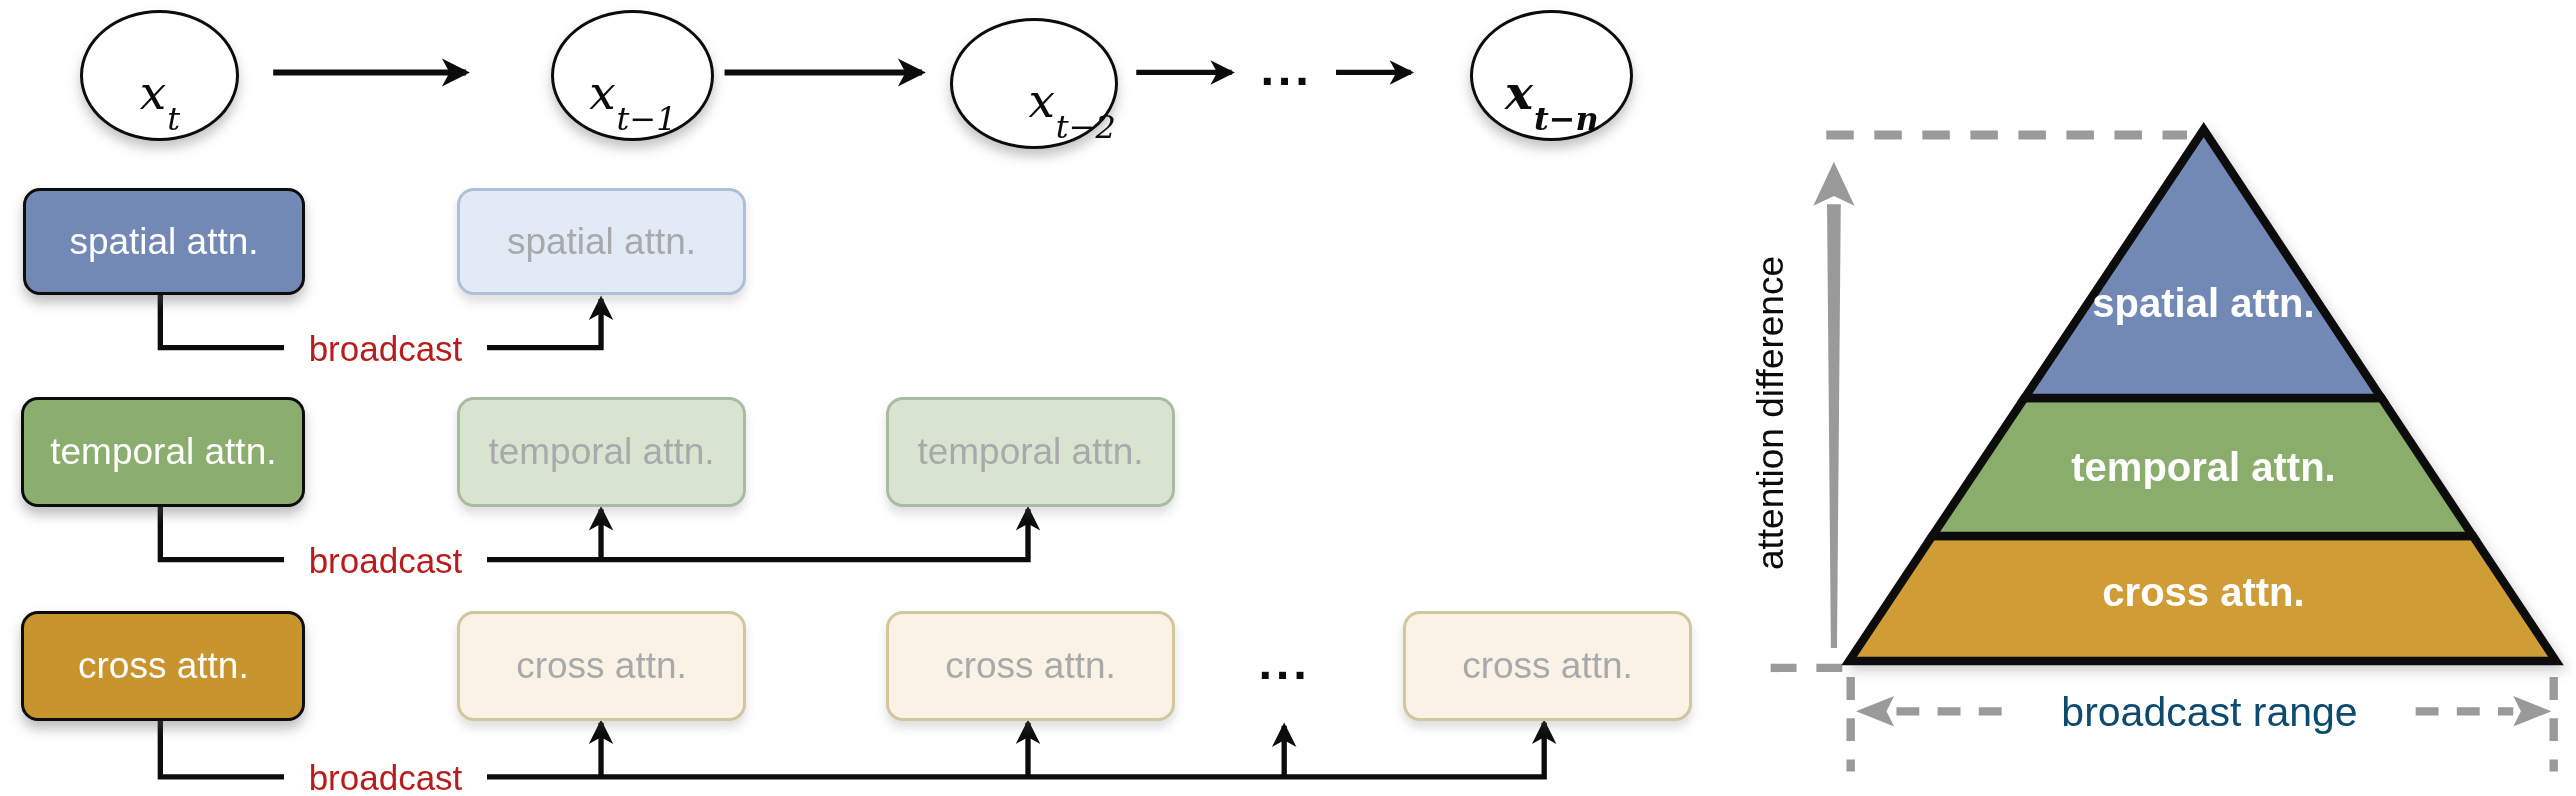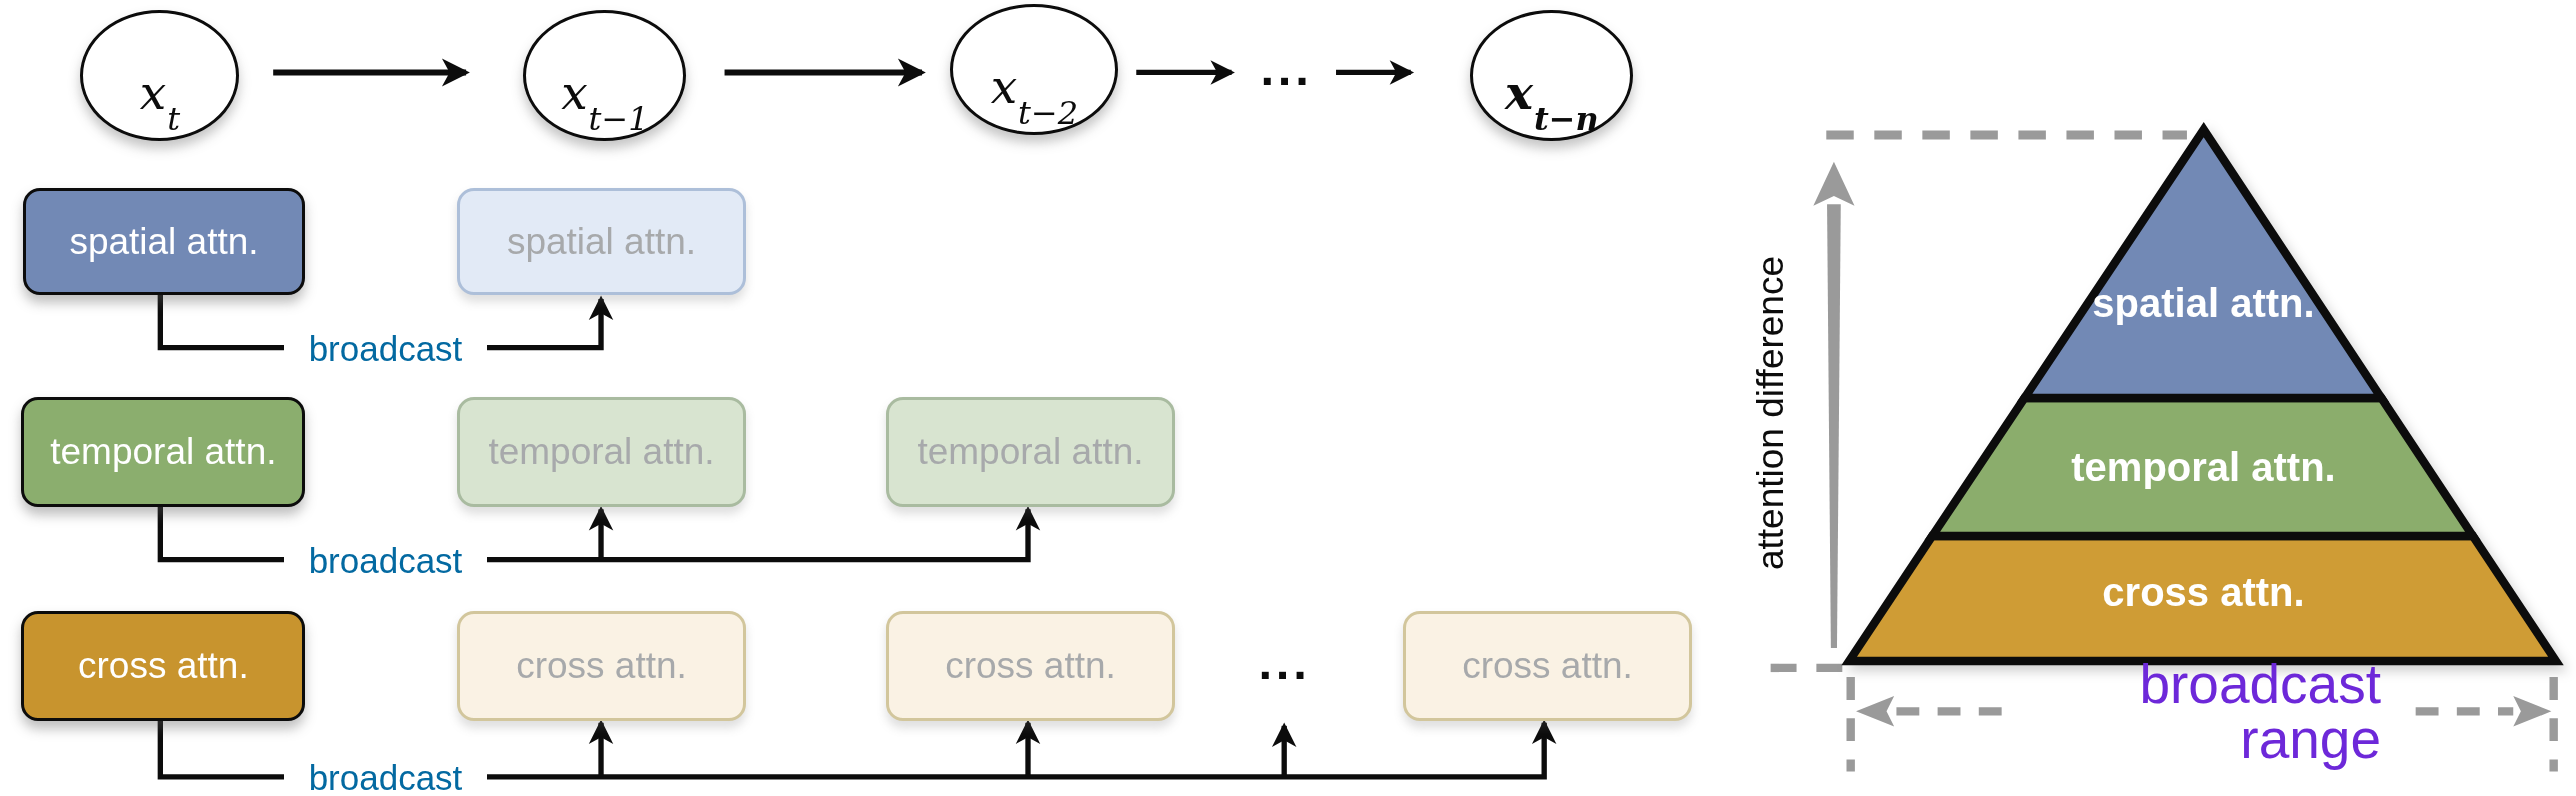--- a/index.html
+++ b/index.html
@@ -19,27 +19,27 @@
       font-size:37px;white-space:nowrap;}
   .bx-solid{border:3.8px solid #0c0c0c;color:#ffffff;box-shadow:0 7.6px 12.2px rgba(90,90,90,0.38);}
   .bx-faded{border:3.1px solid;color:#a7a9ab;box-shadow:0 6.1px 9.2px rgba(110,110,110,0.22);}
   .bg-blue{background:#7289b5;}
   .bg-green{background:#8bae6e;}
   .bg-gold{background:#c8942e;}
   .fd-blue{background:#e2eaf6;border-color:#adbfd9;}
   .fd-green{background:#d8e4d0;border-color:#a9bba0;}
   .fd-cream{background:#faf2e4;border-color:#d2c69c;}
   
-  .bcast{position:absolute;background:#ffffff;color:#0369a1;font-size:35px;
+  .bcast{position:absolute;background:#ffffff;color:#b91c1c;font-size:35px;
          display:flex;align-items:center;justify-content:center;line-height:1;}
   
   .pyr-label{position:absolute;color:#ffffff;font-weight:bold;font-size:40px;text-align:center;
              line-height:53px;}
   .axis-label{position:absolute;color:#0c0c0c;font-size:37px;text-align:center;line-height:1;}
-  .range-label{position:absolute;color:#6d28d9;font-size:55px;text-align:right;line-height:1;
+  .range-label{position:absolute;color:#0c4a6e;font-size:41px;text-align:right;line-height:1;
                display:flex;align-items:center;justify-content:center;}
   svg{position:absolute;left:0;top:0;}
 </style>
 </head>
 <body>
 
 <svg width="2576" height="796" viewBox="0 0 3378 1044">
   <defs>
     <marker id="mA" viewBox="0 0 12 12" refX="10" refY="6" markerWidth="5" markerHeight="5" orient="auto-start-reverse" markerUnits="strokeWidth">
       <path d="M0.5,0.5 L11.5,6 L0.5,11.5 L3.5,6 Z" fill="#0c0c0c"></path>
@@ -79,24 +79,24 @@
 
   <path d="M2625,933 H2486" stroke="#9a9a9a" stroke-width="11" stroke-dasharray="30 24" fill="none"></path>
   <polygon points="2434,933 2484,913 2474,933 2484,953" fill="#9a9a9a"></polygon>
   <path d="M3168,933 H3296" stroke="#9a9a9a" stroke-width="11" stroke-dasharray="30 24" fill="none"></path>
   <polygon points="3346,933 3296,913 3306,933 3296,953" fill="#9a9a9a"></polygon>
 </svg>
 
 <div class="node" style="left:80px;top:10px;width:153px;height:125px;">
   <span class="m"><span>x</span><sub>t</sub></span>
 </div>
-<div class="node" style="left:523px;top:10px;width:157px;height:125px;">
+<div class="node" style="left:551px;top:10px;width:157px;height:125px;">
   <span class="m"><span>x</span><sub>t−1</sub></span>
 </div>
-<div class="node" style="left:950px;top:4px;width:162px;height:125px;">
+<div class="node" style="left:950px;top:18px;width:162px;height:125px;justify-content:flex-end;">
   <span class="m"><span>x</span><sub>t−2</sub></span>
 </div>
 <div class="dots" style="left:1254px;top:42px;width:65px;height:53px;">...</div>
 <div class="node" style="left:1470px;top:10px;width:157px;height:125px;font-weight:bold;">
   <span class="m"><span>x</span><sub>t−n</sub></span>
 </div>
 
 <div class="bx bx-solid bg-blue" style="left:23px;top:188px;width:276px;height:101px;">spatial attn.</div>
 <div class="bx bx-faded fd-blue" style="left:457px;top:188px;width:283px;height:101px;">spatial attn.</div>
 <div class="bcast" style="left:284px;top:323px;width:203px;height:50px;">broadcast</div>

